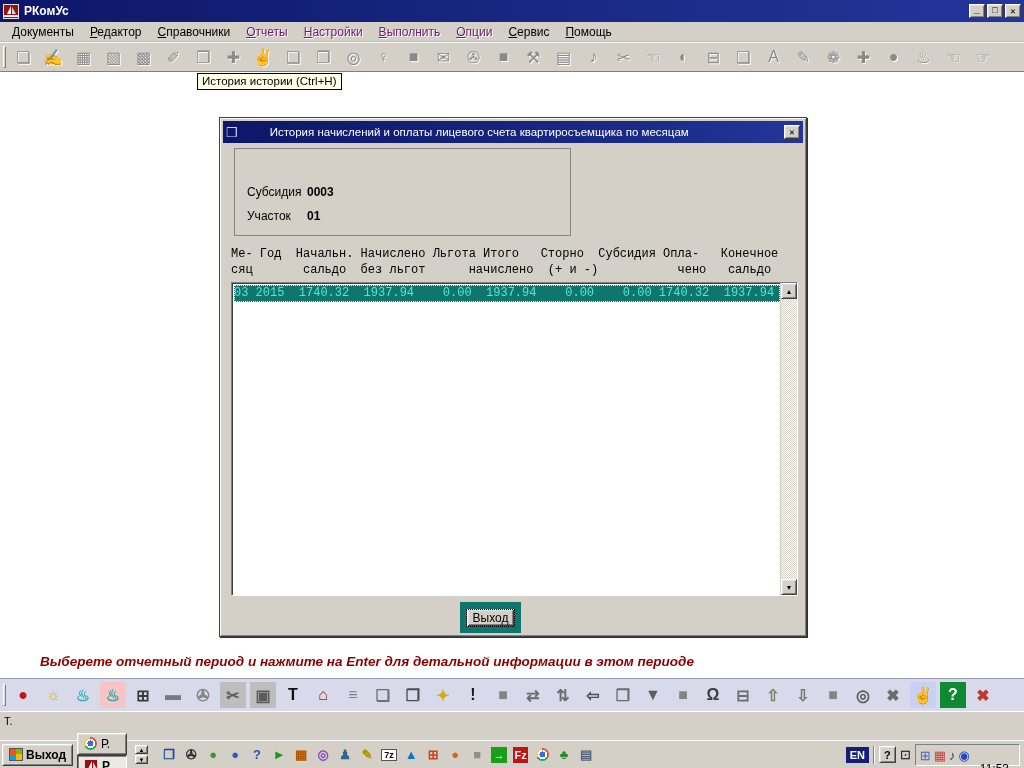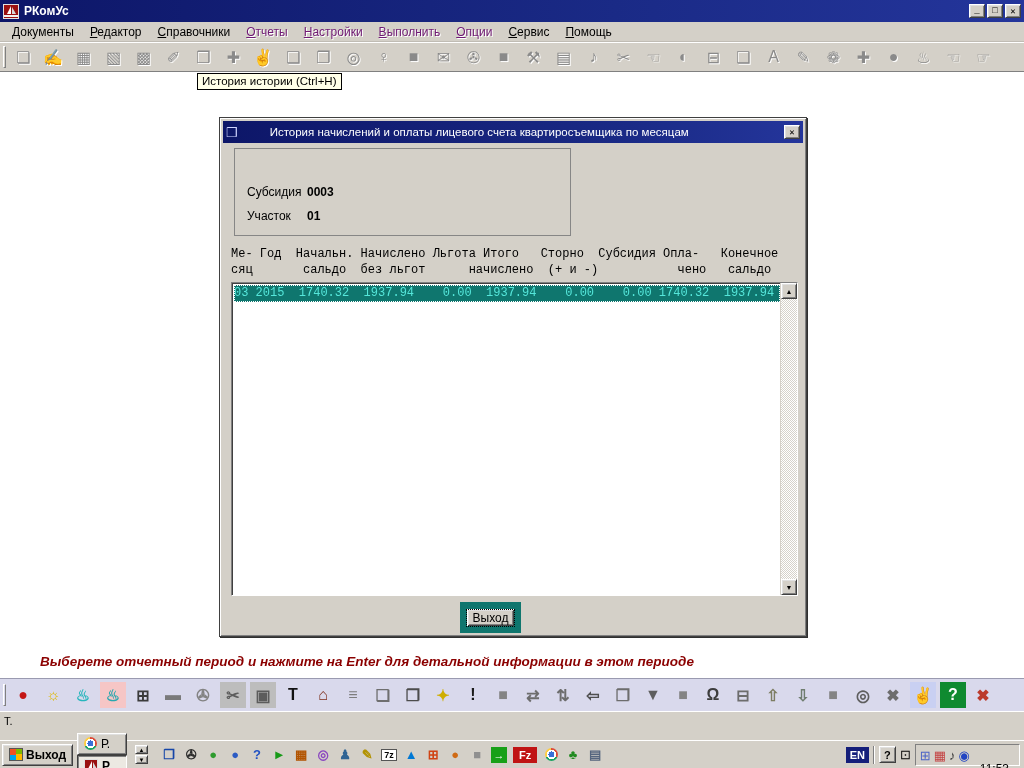--- a/index.html
+++ b/index.html
@@ -275,21 +275,21 @@
         <span class="qli" style="color: rgb(47, 100, 148);">♟</span>
         <span class="qli" style="color: rgb(178, 146, 0);">✎</span>
         <span class="qli">
           <span class="badge">7z</span>
         </span>
         <span class="qli" style="color: rgb(0, 120, 212);">▲</span>
         <span class="qli" style="color: rgb(208, 68, 20);">⊞</span>
         <span class="qli" style="color: rgb(208, 106, 20);">●</span>
         <span class="qli" style="color: rgb(143, 143, 143);">■</span>
         <span class="qli" style="color: rgb(255, 255, 255); background: rgb(24, 160, 24); width: 16px; height: 16px; margin: 0px 3px; font-size: 11px;">→</span>
-        <span class="qli" style="color: rgb(255, 255, 255); background: rgb(192, 20, 20); width: 24px; height: 16px; margin: 0px 3px; font-size: 11px;">Fz</span>
+        <span class="qli" style="color: rgb(255, 255, 255); background: rgb(192, 20, 20); width: 15px; height: 16px; margin: 0px 3px; font-size: 11px;">Fz</span>
         <span class="qli">
           <span class="i-chrome"></span>
         </span>
         <span class="qli" style="color: rgb(31, 138, 31);">♣</span>
         <span class="qli" style="color: rgb(85, 101, 126);">▤</span>
       </span>
     <span id="tray">
       <span id="lang">EN</span>
       <span class="traysep"></span>
       <span id="helpbox" class="raised">?</span>

